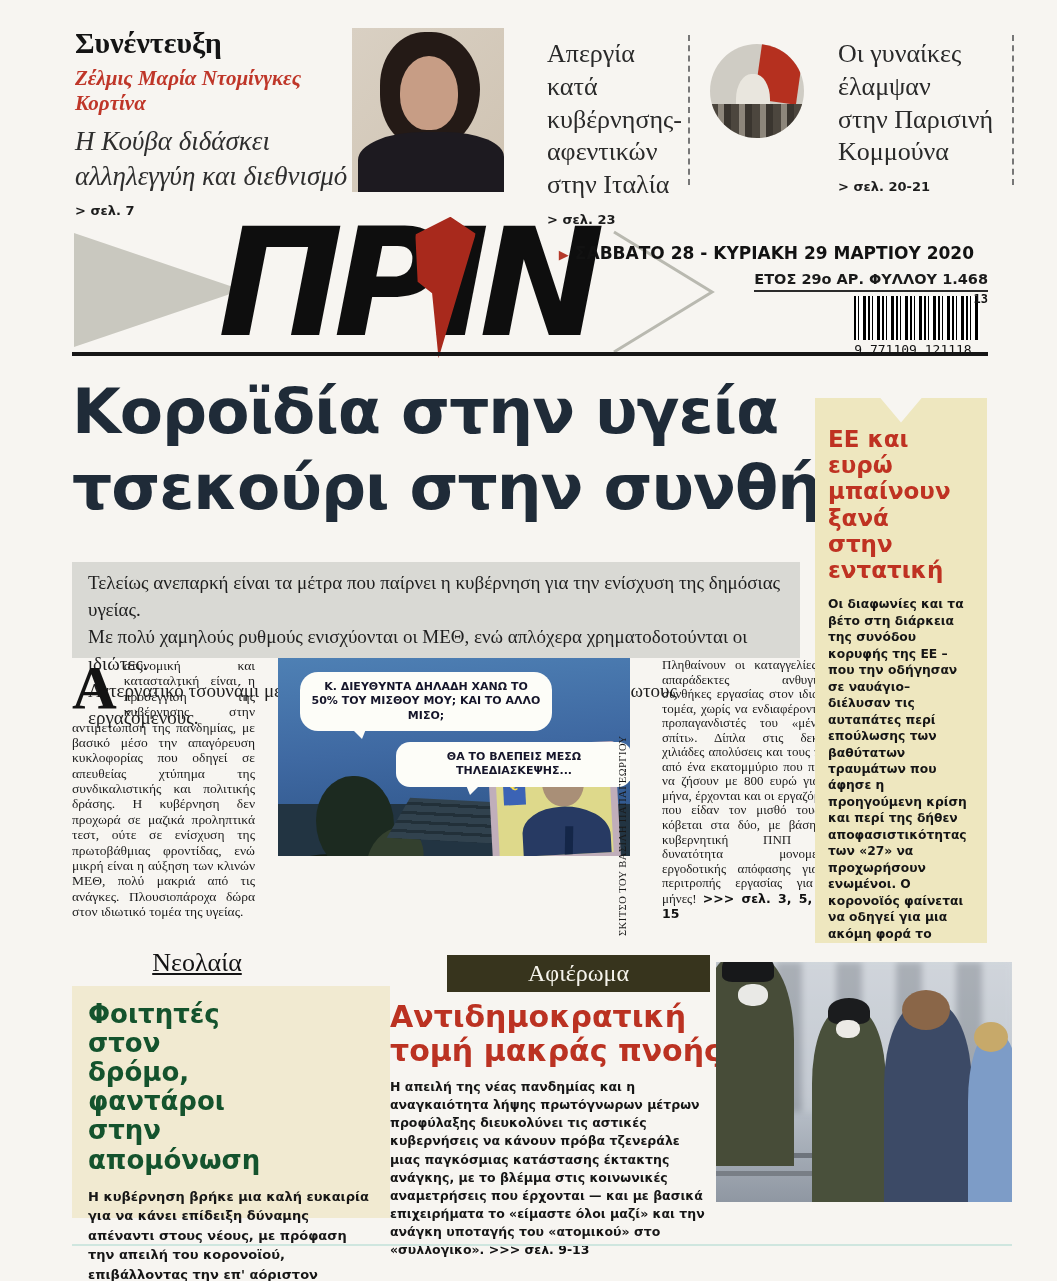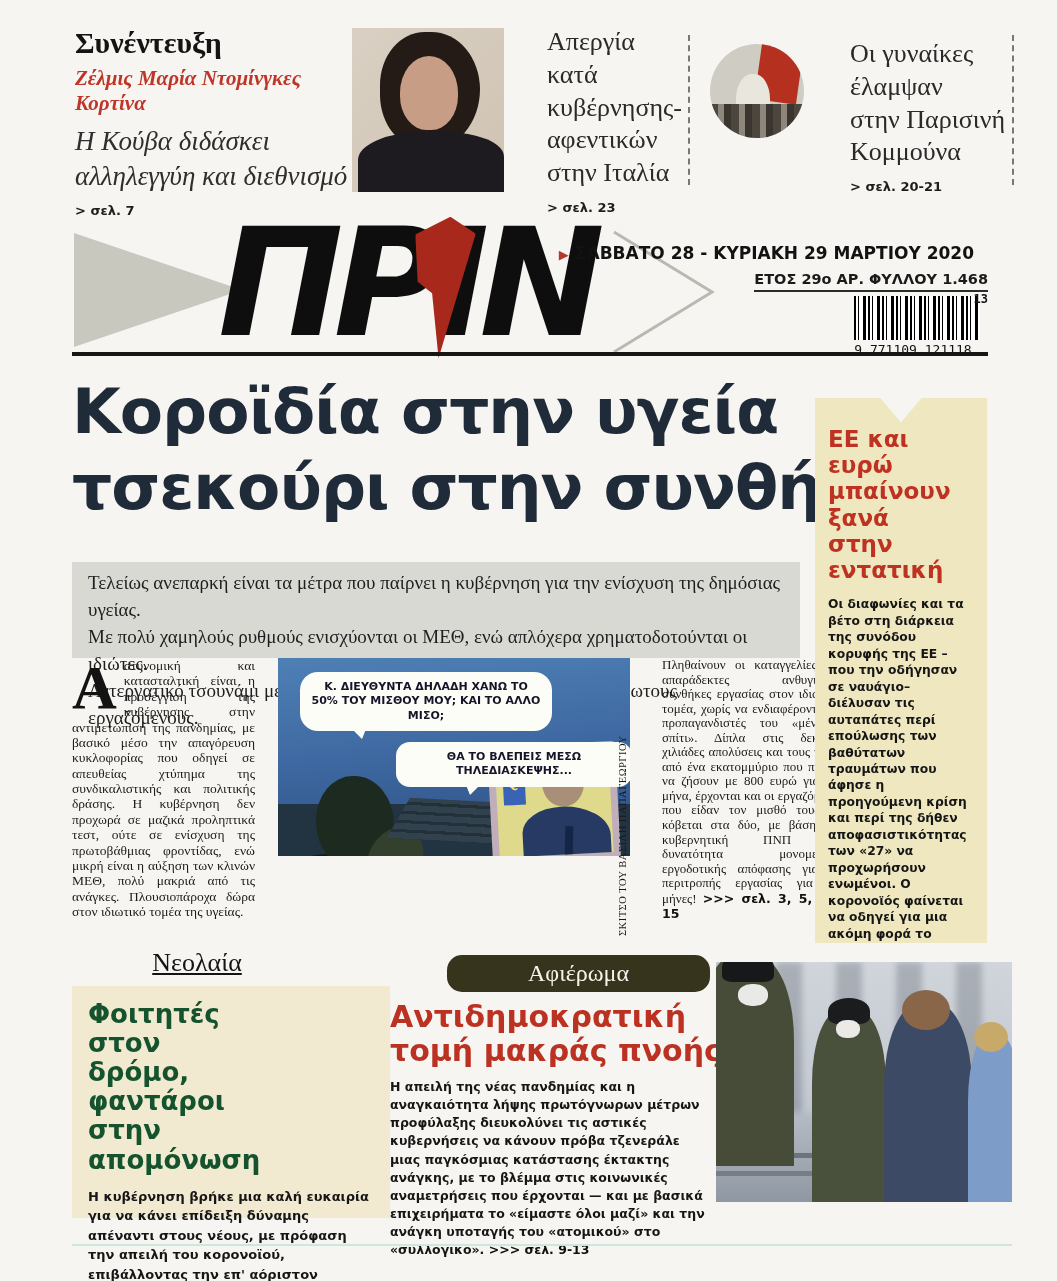--- a/index.html
+++ b/index.html
@@ -100,21 +100,21 @@
   .pn-bld{position:absolute;left:18px;top:6px;width:118px;height:140px;background:#eceae2;}
   .pn-win1{position:absolute;left:30px;top:10px;width:40px;height:44px;background:#565b54;}
   .pn-win2{position:absolute;left:86px;top:8px;width:34px;height:48px;background:#4d524b;}
   .pn-ban1{position:absolute;left:56px;top:58px;width:64px;height:30px;background:#f6f4ec;transform:rotate(-2deg);
      border-top:2px solid #cfccc0;}
   .pn-ban2{position:absolute;left:48px;top:92px;width:72px;height:34px;background:#f8f6ee;transform:rotate(1deg);
      font:700 10px "DejaVu Sans",sans-serif;color:#c22d1e;text-align:center;line-height:46px;}
   .pn-rail{position:absolute;left:14px;top:54px;width:126px;height:3px;background:#9a9890;}
 
   .af-bar{left:447px;top:955px;width:263px;height:37px;background:#37341d;color:#f6f4ec;
-     font:24px "Liberation Serif",serif;text-align:center;line-height:37px;border-radius:15px;}
+     font:24px "Liberation Serif",serif;text-align:center;line-height:37px;}
   .af-title{left:390px;top:1000px;font:900 30px/1.13 "DejaVu Sans",sans-serif;color:#bb3222;}
   .af-body{left:390px;top:1078px;width:322px;font:700 12.5px/1.45 "DejaVu Sans",sans-serif;color:#161616;}
 
   .photo-street{left:716px;top:962px;width:296px;height:240px;overflow:hidden;
      background:linear-gradient(#d3d8de 0%,#bdc4cd 55%,#8f97a2 100%);}
   .ps-bld{position:absolute;left:0;top:0;width:100%;height:150px;
      background:repeating-linear-gradient(90deg,rgba(120,126,134,.45) 0 26px,rgba(205,210,216,.45) 26px 60px);filter:blur(3px);}
   .ps-sol1{position:absolute;left:-14px;top:-6px;width:92px;height:210px;background:#474c38;border-radius:34% 40% 0 0;}
   .ps-sol1-beret{position:absolute;left:6px;top:-10px;width:52px;height:30px;background:#17181a;border-radius:50% 50% 20% 20%;}
   .ps-sol1-mask{position:absolute;left:22px;top:22px;width:30px;height:22px;background:#e9e9e6;border-radius:45%;}
@@ -144,35 +144,35 @@
   </div>
 
   <div class="abs photo-woman">
     <div class="pw-hair"></div>
     <div class="pw-face"></div>
     <div class="pw-body"></div>
   </div>
 
   <div class="abs vsep" style="left:688px;top:35px;height:150px;"></div>
 
-  <div class="abs" style="left:547px;top:26px;width:140px;">
+  <div class="abs" style="left:547px;top:38px;width:140px;">
     <div class="teaser-title2 pre">Απεργία κατά
 κυβέρνησης-
 αφεντικών
 στην Ιταλία</div>
     <div class="teaser-ref">&gt; σελ. 23</div>
   </div>
 
   <div class="abs photo-commune">
     <div class="pc-flag"></div>
     <div class="pc-fig"></div>
     <div class="pc-crowd"></div>
   </div>
 
-  <div class="abs" style="left:838px;top:38px;width:165px;margin-left:12px;">
+  <div class="abs" style="left:838px;top:38px;width:165px;">
     <div class="teaser-title2 pre">Οι γυναίκες
 έλαμψαν
 στην Παρισινή
 Κομμούνα</div>
     <div class="teaser-ref">&gt; σελ. 20-21</div>
   </div>
 
   <div class="abs vsep" style="left:1012px;top:35px;height:150px;"></div>
 
 

